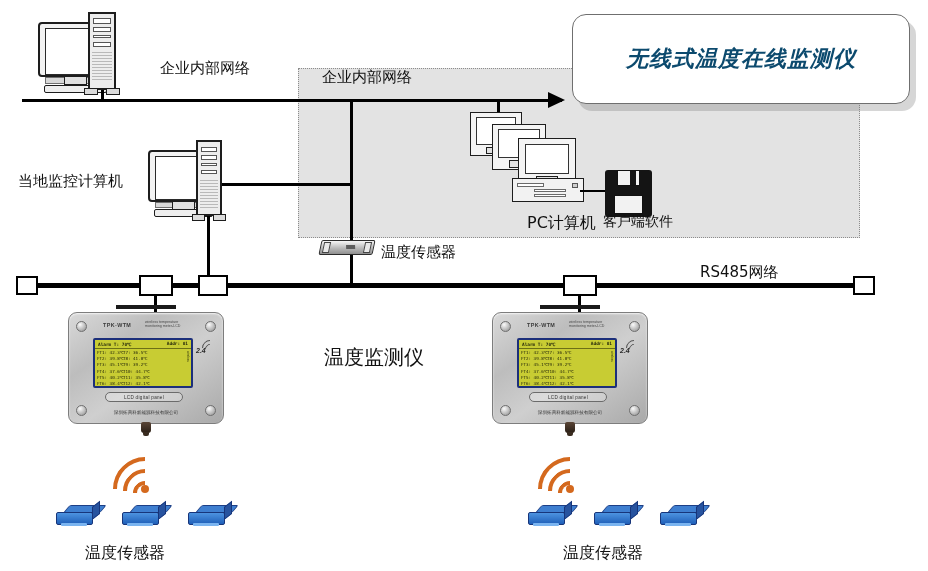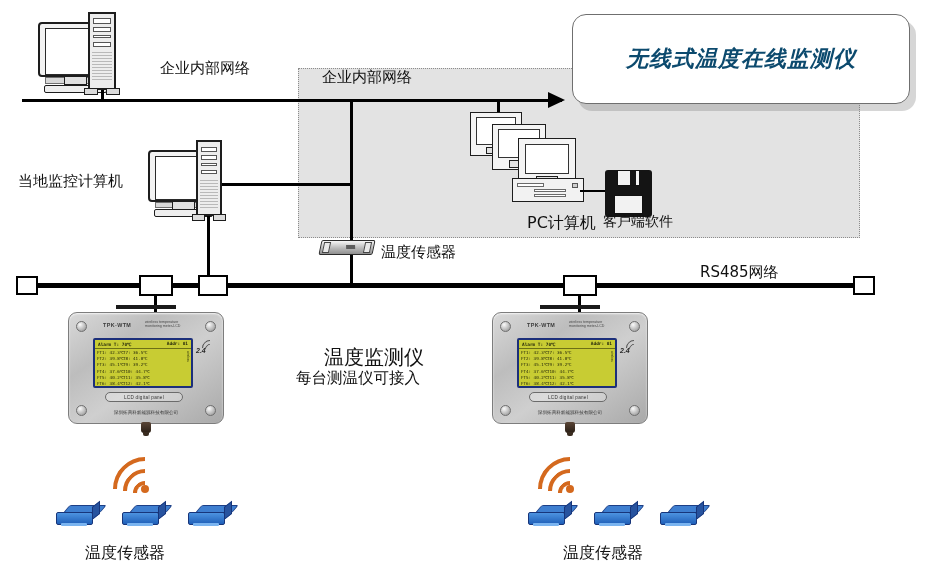--- a/index.html
+++ b/index.html
@@ -303,21 +303,20 @@
 
     <div class="lcdcap">
       <span>LCD digital panel</span>
     </div>
     <div class="company">深圳拓普科新能源科技有限公司</div>
     <div class="antenna"></div>
     <div class="antcap"></div>
   </div>
 
   <div class="lbl" style="left:280px;top:344px;font-size:20px;margin-left:44px;">温度监测仪</div>
-  <div class="lbl" style="left:296px;top:368px;font-size:15.5px;">每台测温仪可接入</div>
 
   <div class="device" style="left:492px;top:312px;">
     <div class="busfoot"></div>
     <div class="screwtab sc-tl"></div>
     <div class="screwtab sc-tr"></div>
     <div class="screwtab sc-bl"></div>
     <div class="screwtab sc-br"></div>
     <div class="brand">TPK-WTM</div>
     <div class="subbrand">wireless  temperature
 monitoring meter-LCD</div>

